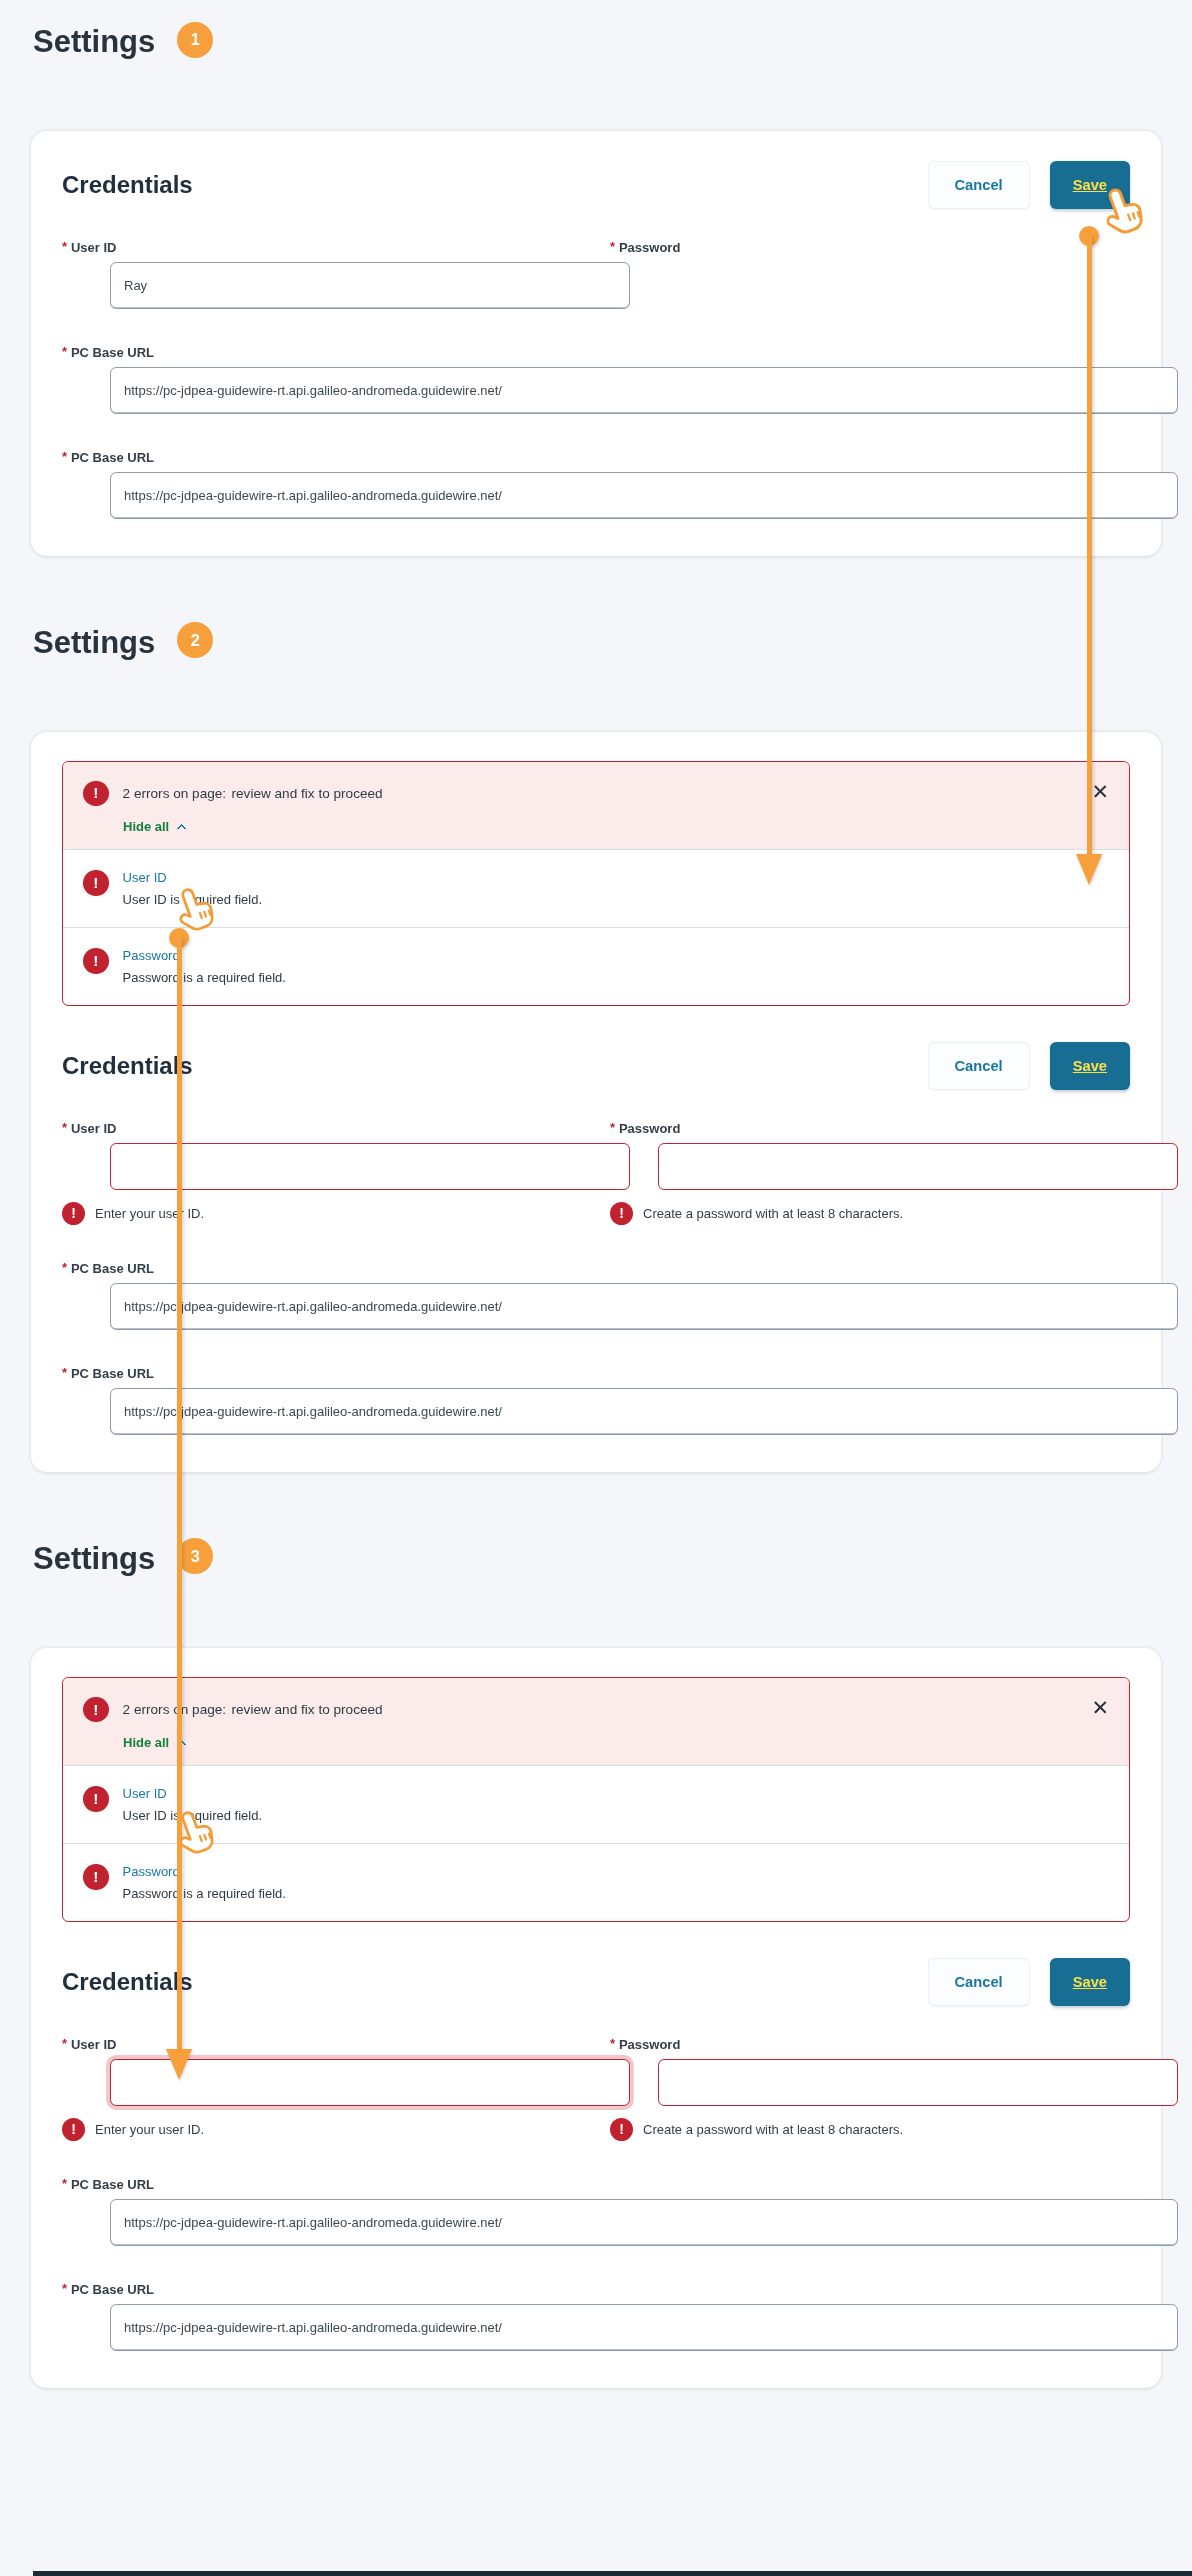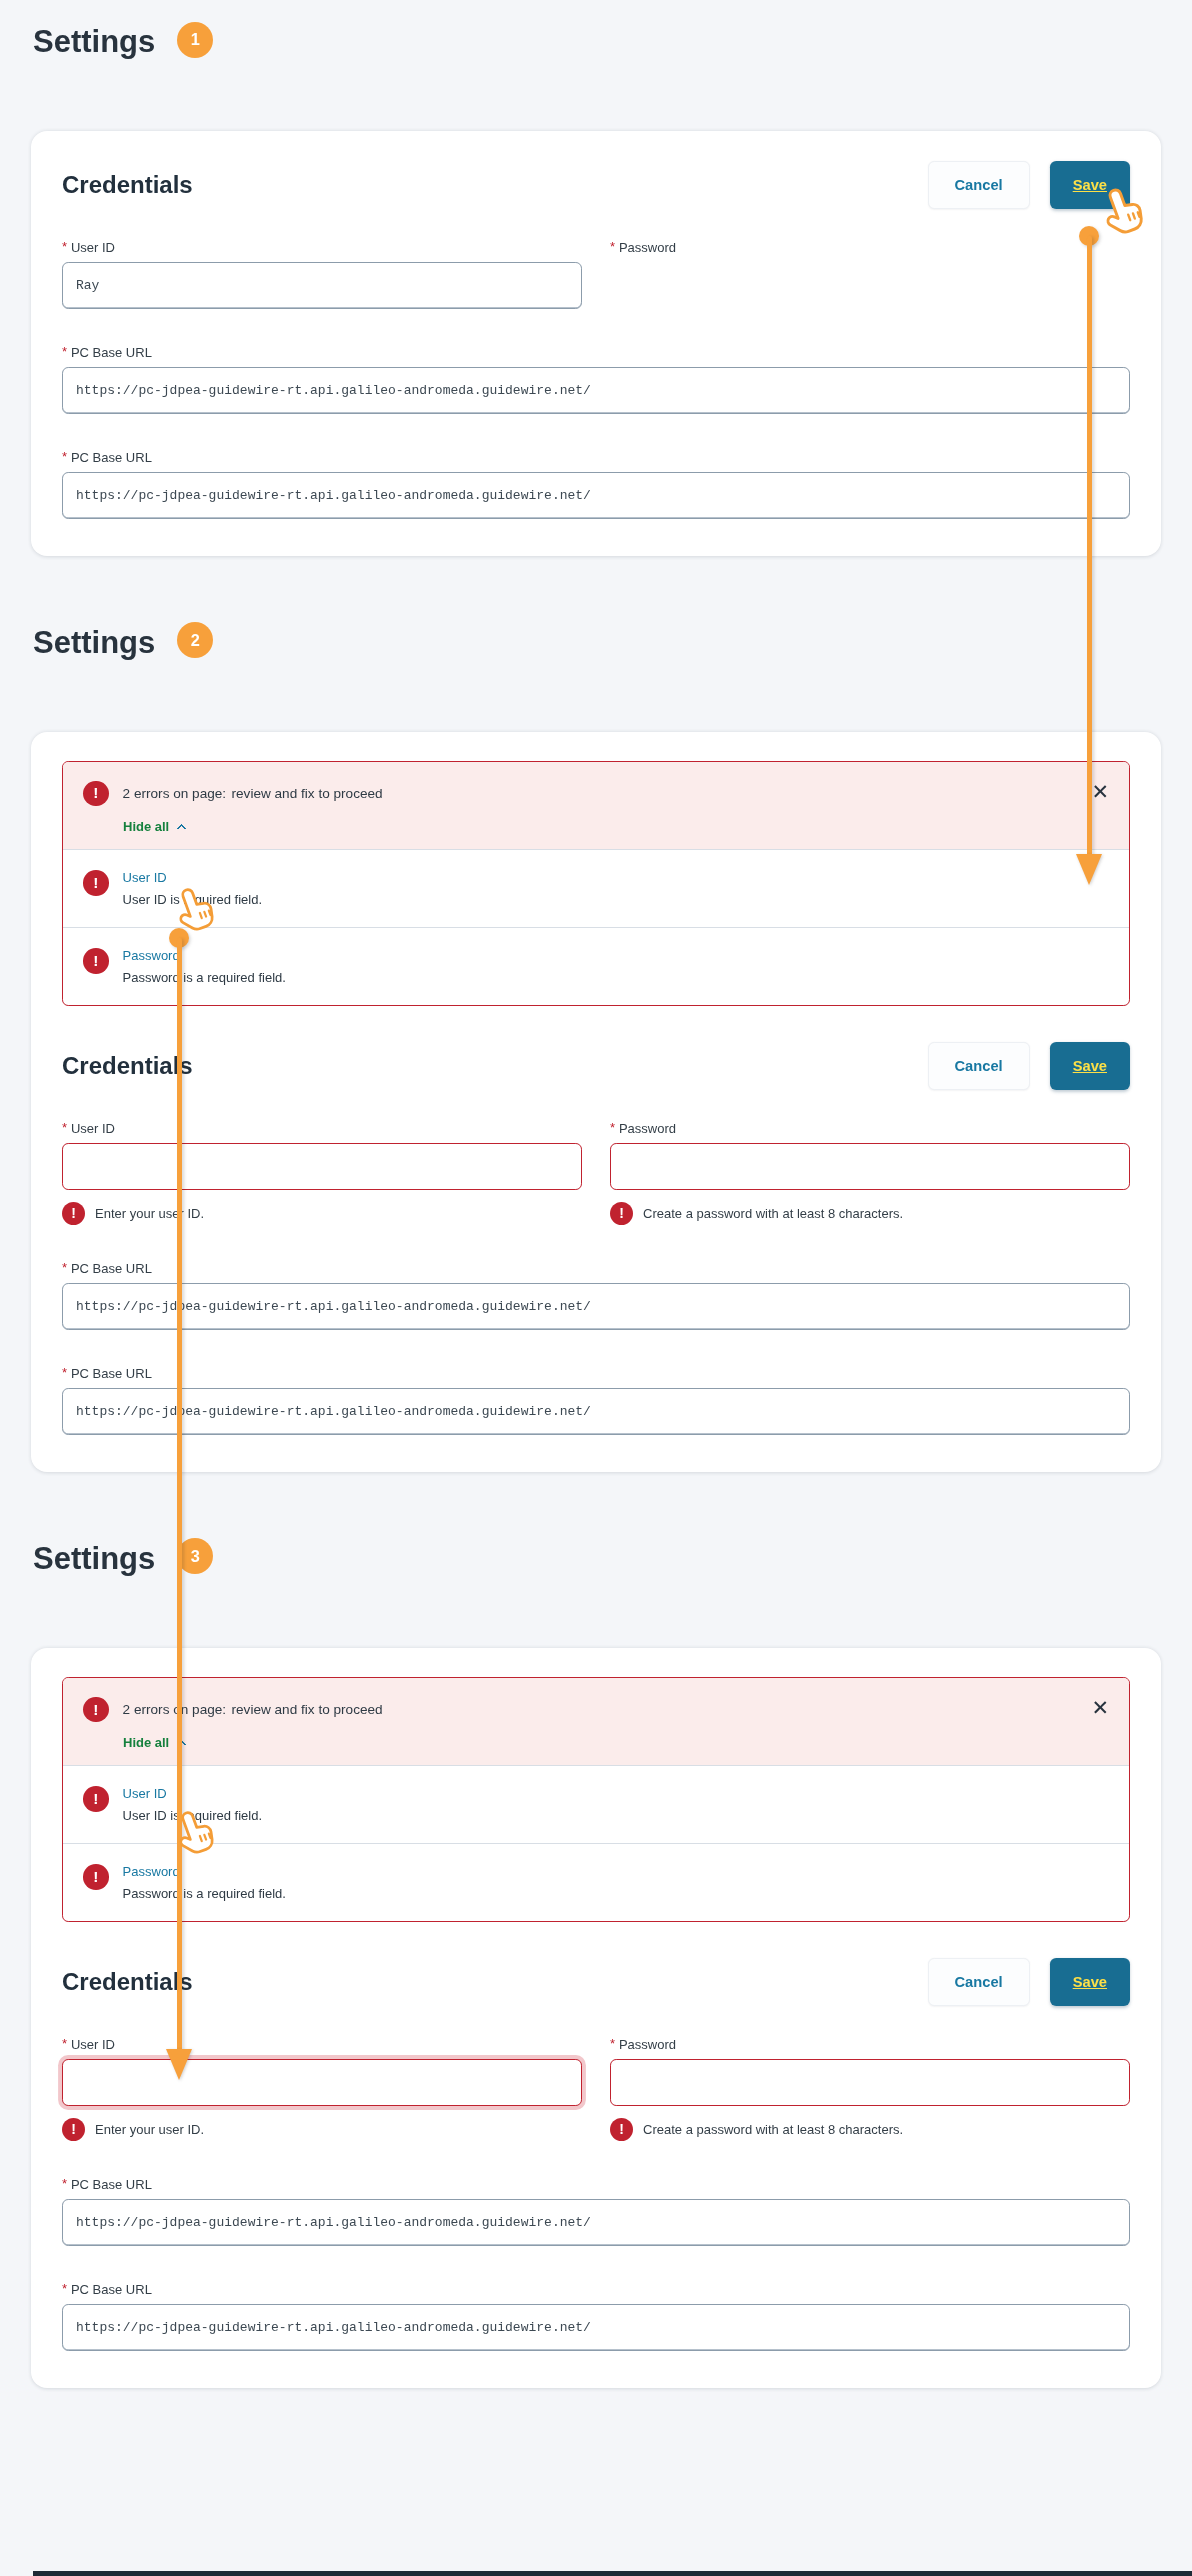--- a/index.html
+++ b/index.html
@@ -40,26 +40,26 @@
   .btn-ghost {
     background:#fcfdfe; color:#1878a2;
     border:0.8px solid #edf0f4; box-shadow:0 0.8px 1.6px rgba(30,45,60,.05);
     padding:0 26px;
     text-align:right;
   }
   .btn-primary { background:#186d92; color:#fde047; box-shadow:0 1.6px 3.1px rgba(15,60,90,.25);text-decoration:underline; }
   
   .form { margin-top:31px; }
   .row2 { display:grid; grid-template-columns:1fr 1fr; column-gap:28px; }
-  .field-label { display:block; font-size:13px; color:#333e47; margin-bottom:7px; }
+  .field-label { display:block; font-size:13px; color:#333e47; margin-bottom:7px;font-weight:bold; }
   .req { color:#c0222f; margin-right:3.9px; position:relative; top:-0.8px; }
   .tb {
     width:100%; height:47px; border:0.8px solid #8c9cab; border-radius:6.2px;
     padding:0 13px; font-size:13px; color:#3c4852; background:#fff;
-    box-shadow:inset 0 -0.8px 0 #9fadbc; font-family:Liberation Mono, monospace; outline:none;
+    box-shadow:inset 0 -0.8px 0 #9fadbc; font-family:Liberation Sans, sans-serif; outline:none;margin-left:48px;
   }
   .tb.err { border:1.6px solid #c0222f; box-shadow:none; }
   .tb.focus { border:1.6px solid #c0222f; box-shadow:0 0 0 3.9px #f2c7cb; }
   .group { margin-top:36px; }
   .helper { display:flex; align-items:center; gap:10px; margin-top:11.6px; font-size:13px; color:#333e47; }
   .excl {
     flex:none; width:25.6px; height:25.6px; border-radius:50%; background:#c0222f;
     color:#fff; font-weight:700; font-size:15.5px;
     display:flex; align-items:center; justify-content:center;
   }

